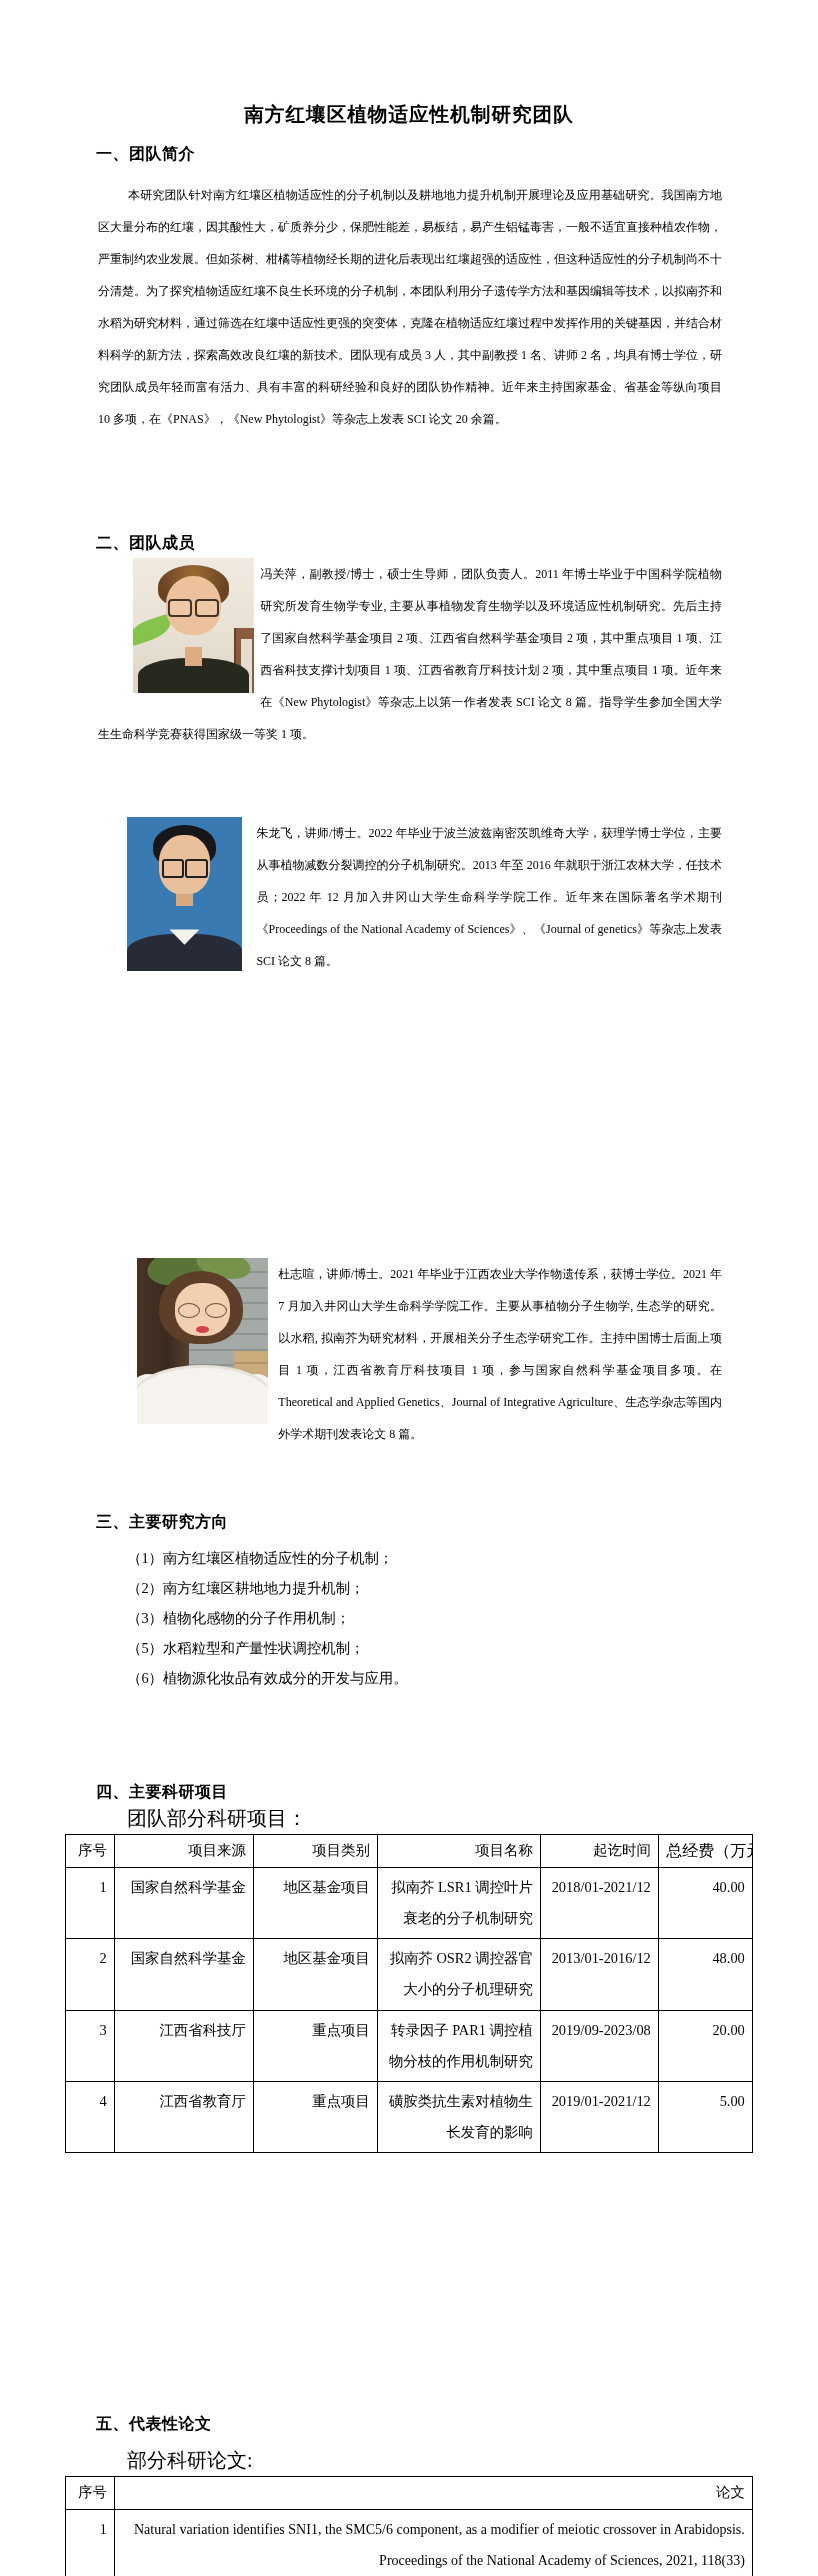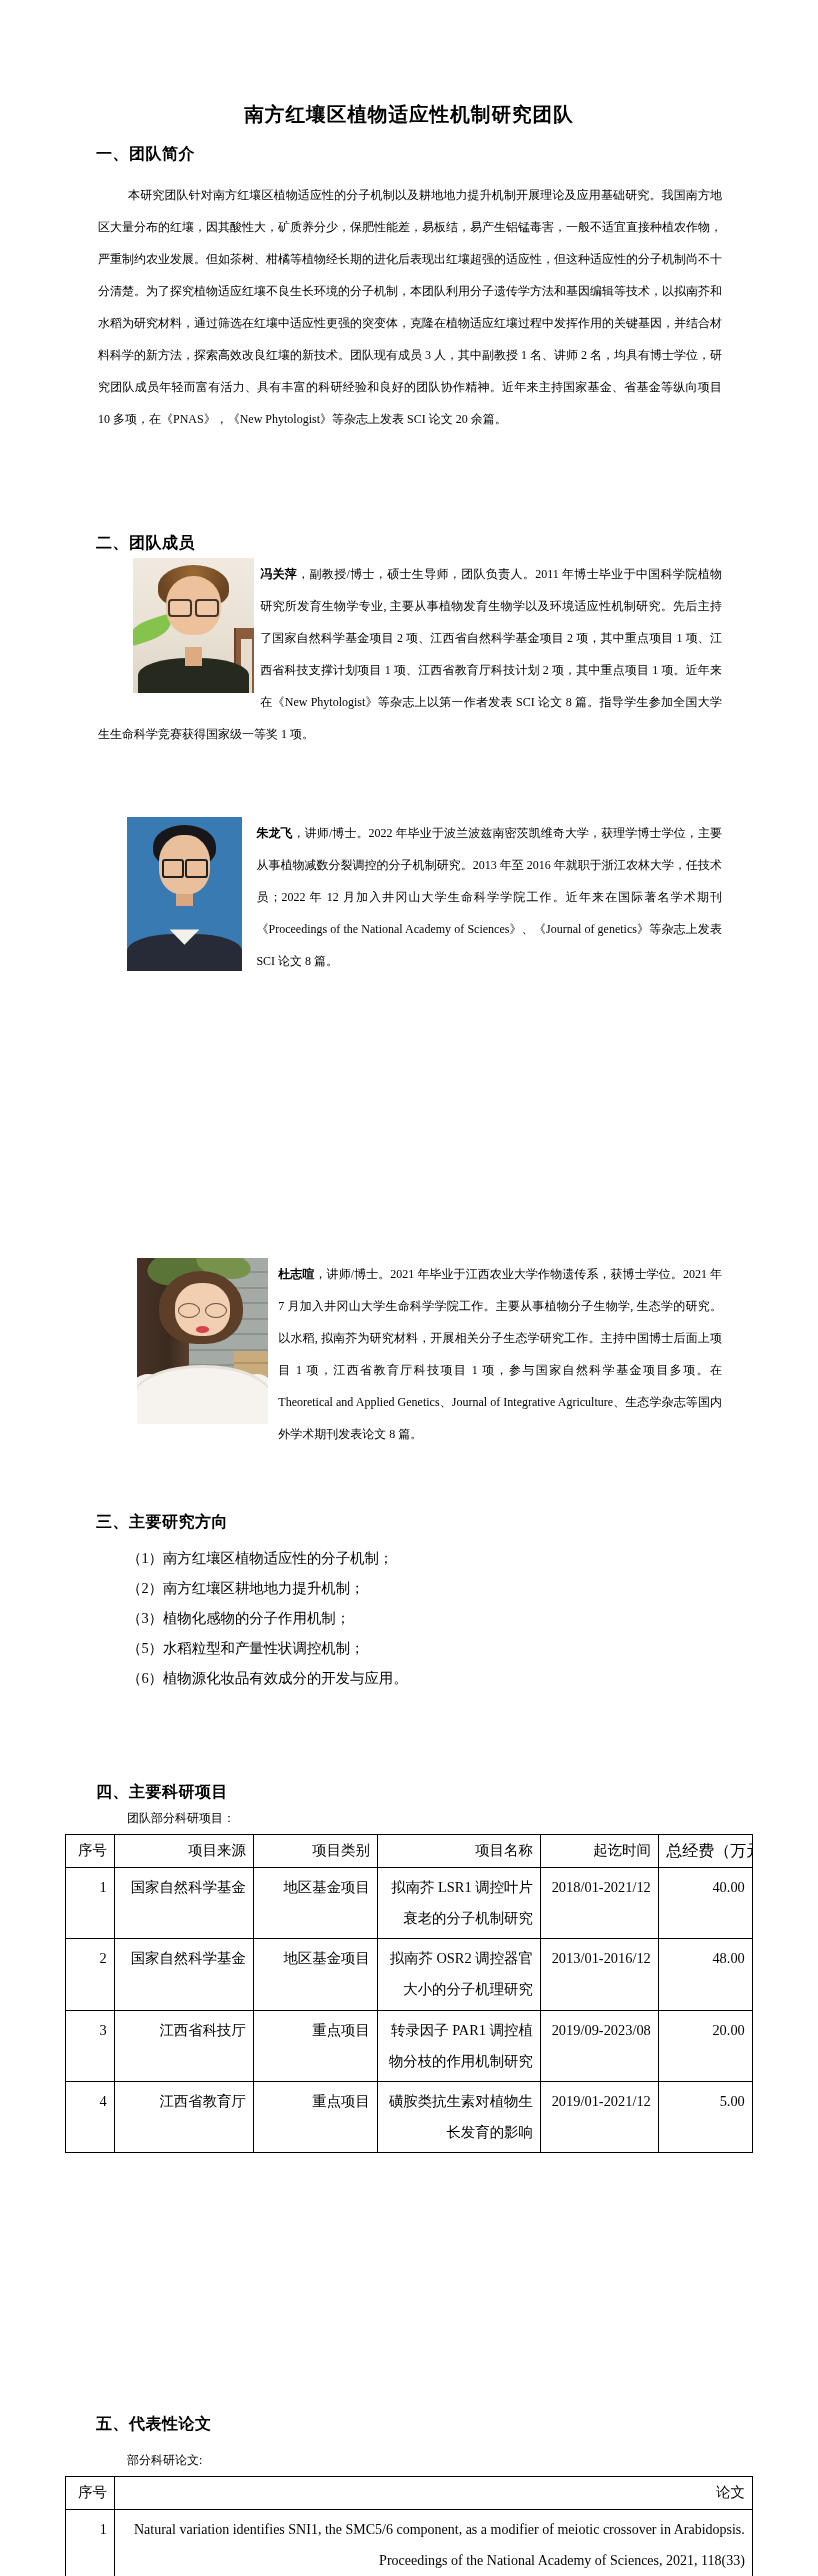--- a/index.html
+++ b/index.html
@@ -25,28 +25,28 @@
     letter-spacing:0.5px;
   }
   .body-text{font-size:12px; line-height:32px; text-align:justify;}
   .intro-par{
     position:absolute; top:179px; left:98px; width:624px;
     text-indent:30px;
   }
   .member-block{
     position:absolute; left:98px; width:624px;
   }
-  .member-name{font-weight:bold;}
+  .member-name{font-weight:normal;}
   .member-photo{float:left; position:relative; overflow:hidden; background:#ddd;}
   .ph1{width:121px; height:135px; margin-left:35px; margin-right:6.2px; margin-bottom:24px;}
   .ph2{width:115px; height:154px; margin-left:29px; margin-right:14.4px; margin-bottom:17px;}
   .ph3{width:131px; height:166px; margin-left:39px; margin-right:10.3px; margin-bottom:35px;}
   .dir-list{position:absolute; left:127px; width:598px;}
   .dir-item{font-size:14.4px; line-height:30px;}
-  .sub-line{position:absolute; left:127px; font-size:12px; line-height:28px;}
+  .sub-line{position:absolute; left:127px; font-size:20px; line-height:28px;}
   table.doc-table{
     position:absolute; left:65px; width:688px;
     border-collapse:collapse; table-layout:fixed;
     font-size:14.4px;
   }
   table.doc-table td, table.doc-table th{
     border:1px solid #000; vertical-align:top; text-align:right;
     padding:4.1px 7.2px; font-weight:normal; overflow:hidden;
   }
   table.doc-table th{height:24px; line-height:23px; white-space:nowrap;}

